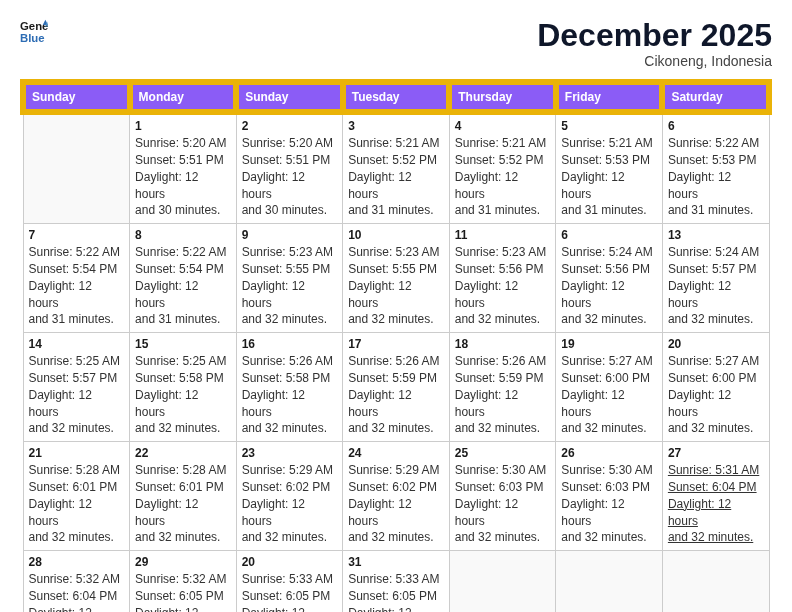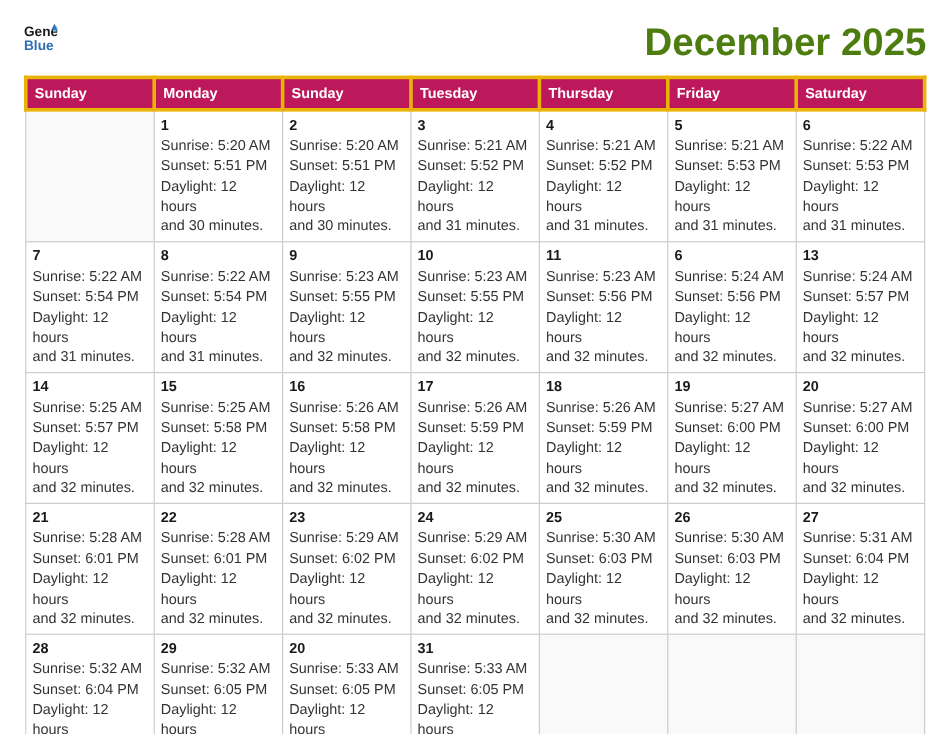--- a/index.html
+++ b/index.html
@@ -31,40 +31,40 @@
     .logo-icon {
       width: 28px;
       height: 28px;
     }
     .title-block {
       text-align: right;
     }
     .month-title {
       font-size: 32px;
       font-weight: bold;
-      color: #4d7c0f;
+      color: #0f172a;
       line-height: 1.1;
     }
     .subtitle {
       font-size: 14px;
       color: #444;
     }
     .calendar-table {
       width: 100%;
       border-collapse: collapse;
       flex: 1;
     }
     .calendar-table th {
-      background: #be185d;
+      background: #8b5cf6;
       color: #fff;
       font-size: 12px;
       font-weight: bold;
       padding: 5px 6px;
       text-align: left;
-      border: 3px solid #eab308;
+      border: 6px solid #eab308;
     }
     .calendar-table td {
       border: 1px solid #ccc;
       vertical-align: top;
       padding: 4px 5px;
       font-size: 9.5px;
       color: #333;
       width: calc(100%/7);
       height: 88px;
     }
@@ -95,20 +95,21 @@
     <div class="logo">
       <svg class="logo-icon" viewBox="0 0 32 32">
         <text x="0" y="14" font-size="13" font-weight="bold" fill="#1a1a1a" font-family="Arial">General</text>
         <text x="0" y="27" font-size="13" font-weight="bold" fill="#2e6db4" font-family="Arial">Blue</text>
         <polygon points="26,8 32,8 29,2" fill="#2e6db4"></polygon>
         <polygon points="28,10 34,10 31,4" fill="#5a9fd4" opacity="0.6"></polygon>
       </svg>
     </div>
     <div class="title-block">
       <div class="month-title">December 2025</div>
+      <div class="subtitle">Cikoneng, Indonesia</div>
     </div>
   </div>
 
   <table class="calendar-table">
     <thead>
       <tr>
         <th>Sunday</th>
         <th>Monday</th>
         <th>Sunday</th>
         <th>Tuesday</th>
@@ -303,21 +304,21 @@
           </td>
           <td>
             <span class="day-number">26</span>
             <div class="day-info" style="white-space: pre-line;">Sunrise: 5:30 AM
 Sunset: 6:03 PM
 Daylight: 12 hours
 and 32 minutes.</div>
           </td>
           <td>
             <span class="day-number">27</span>
-            <div class="day-info" style="white-space: pre-line;">Sunrise: 5:31 AM
+            <div class="day-info" style="white-space: pre-line; text-decoration: underline;">Sunrise: 5:31 AM
 Sunset: 6:04 PM
 Daylight: 12 hours
 and 32 minutes.</div>
           </td>
         </tr>
         <tr>
           <td>
             <span class="day-number">28</span>
             <div class="day-info" style="white-space: pre-line;">Sunrise: 5:32 AM
 Sunset: 6:04 PM

